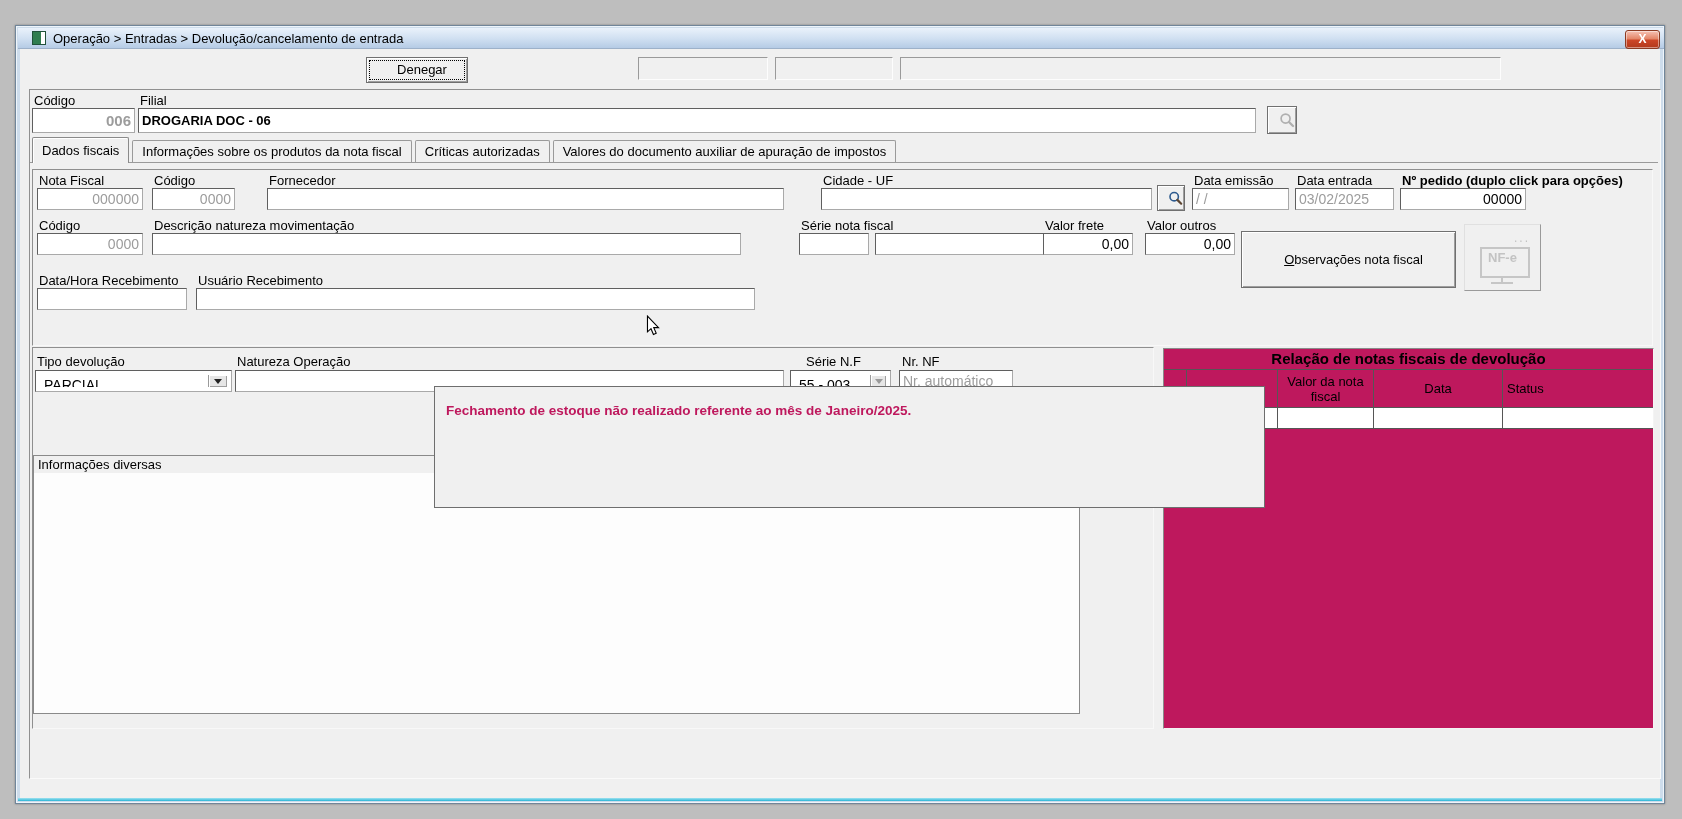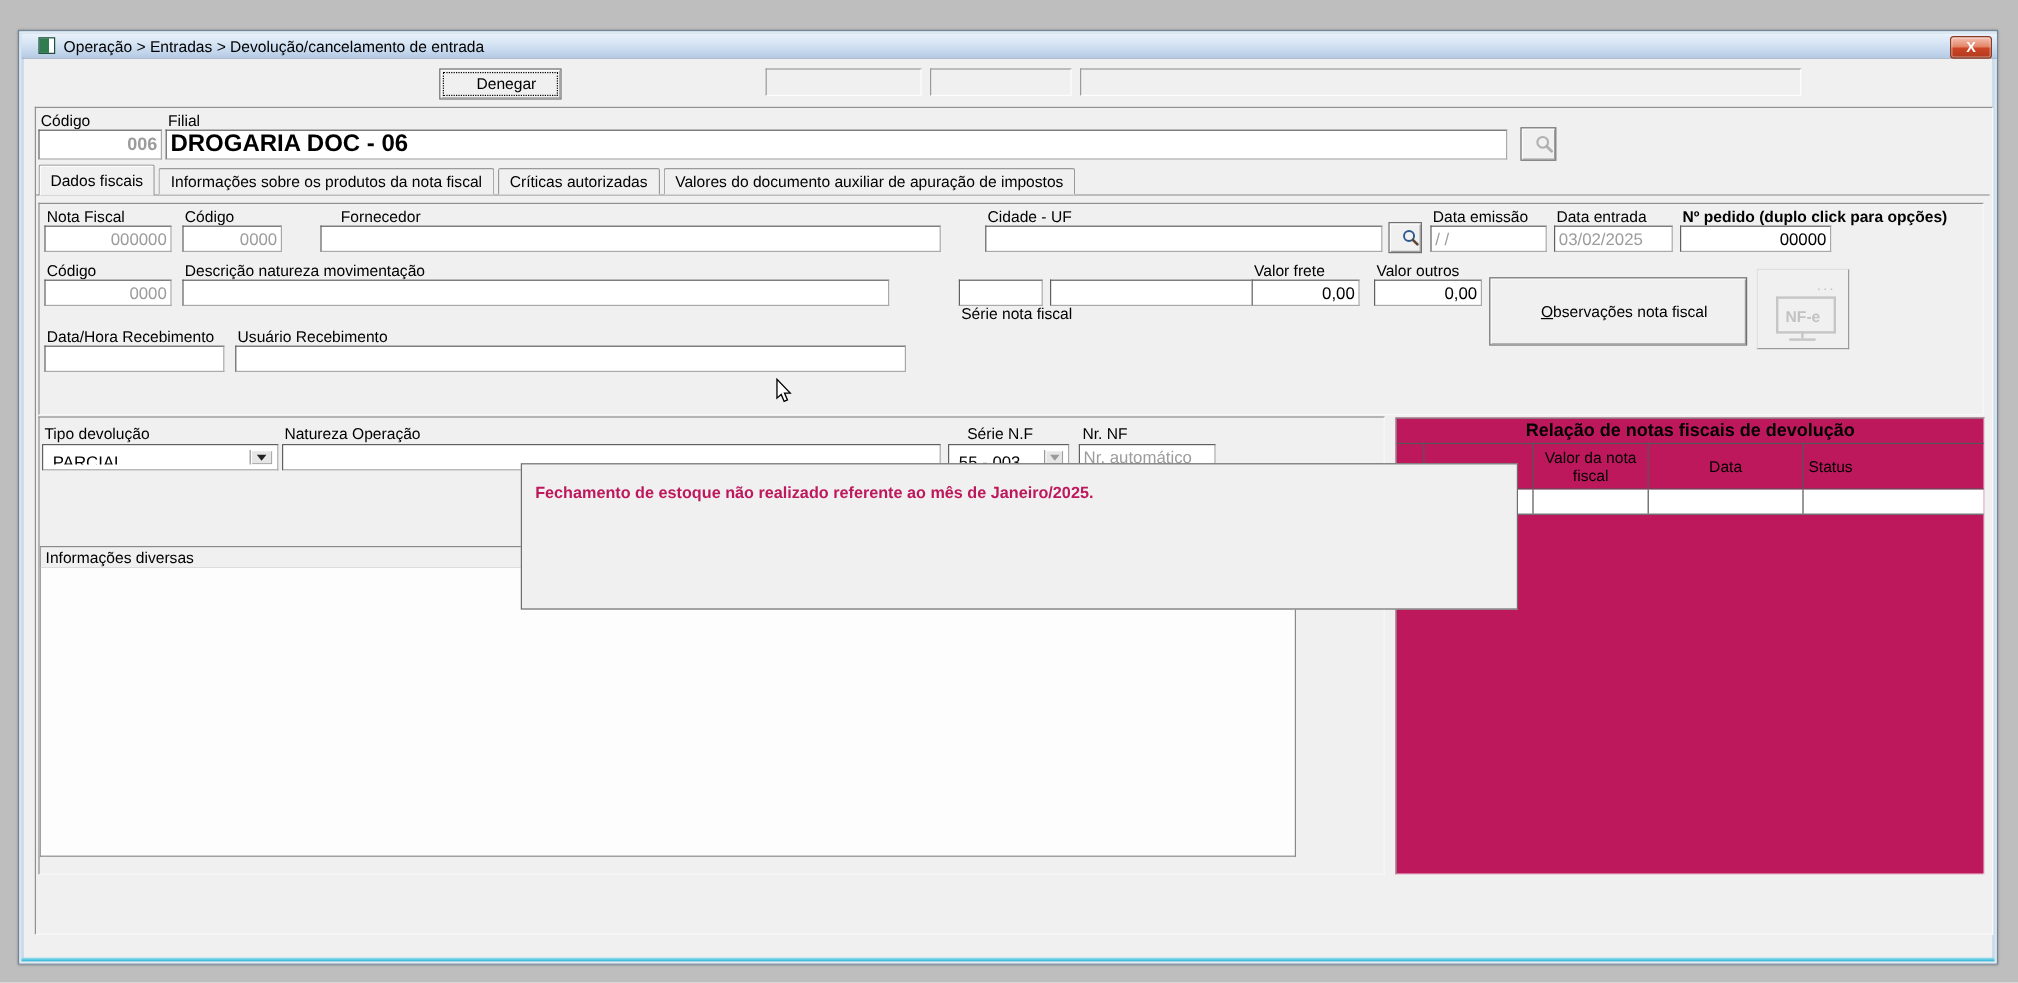--- a/index.html
+++ b/index.html
@@ -66,21 +66,21 @@
   .msg{left:433px;top:385px;width:831px;height:122px;background:#f0f0f0;border:1px solid #6e6e6e;
           z-index:40;padding:15px 11px;color:#be185d;font-weight:bold;font-size:13.5px;line-height:17.5px;}
   
   .strip{left:32px;top:454px;width:1047px;height:19px;background:#f0f0f0;border:1px solid #8a8a8a;
           font-size:13px;line-height:17px;padding-left:4px;}
   .memo{left:32px;top:472px;width:1047px;height:241px;background:#fdfdfd;border:1px solid #8a8a8a;border-top:none;}
   
   .nfe{background:#f0f0f0;border:1px solid;border-color:#e0e0e0 #9a9a9a #9a9a9a #e0e0e0;}
   .nfe .dots{position:absolute;right:10px;top:6px;color:#c2c2c2;font-size:12px;letter-spacing:2px;}
   .nfe .mon{position:absolute;left:15px;top:22px;width:46px;height:27px;border:2px solid #c6c6c6;
-          display:flex;align-items:center;justify-content:center;color:#c3c3c3;font-weight:bold;font-size:13px;}
+          display:flex;align-items:flex-start;justify-content:center;color:#c3c3c3;font-weight:bold;font-size:13px;}
   .nfe .leg{position:absolute;left:36px;top:51px;width:2px;height:6px;background:#c6c6c6;}
   .nfe .base{position:absolute;left:26px;top:57px;width:22px;height:2px;background:#c6c6c6;}
   .lupabtn{display:flex;align-items:center;justify-content:center;}
 </style>
 </head>
 <body>
 
 <div class="screen">
   <div class="abs window">
 
@@ -96,63 +96,63 @@
     </div>
     <div class="abs sunkpanel" style="left:622px;top:31px;width:130px;"></div>
     <div class="abs sunkpanel" style="left:759px;top:31px;width:118px;"></div>
     <div class="abs sunkpanel" style="left:884px;top:31px;width:601px;"></div>
 
     <div class="abs main-panel" style="left:13px;top:63px;"></div>
 
     <div class="lbl" style="left:18px;top:67px;">Código</div>
     <div class="fld right gray bold" style="left:16px;top:82px;width:103px;height:25px;font-size:15px;line-height:23px;">006</div>
     <div class="lbl" style="left:124px;top:67px;">Filial</div>
-    <div class="fld bold" style="left:122px;top:82px;width:1118px;height:25px;font-size:20px;line-height:23px;">DROGARIA DOC - 06</div>
+    <div class="fld bold" style="left:122px;top:82px;width:1118px;height:25px;font-size:13px;line-height:23px;">DROGARIA DOC - 06</div>
     <div class="abs btn3d lupabtn" style="left:1251px;top:80px;width:30px;height:28px;">
       <svg width="17" height="17" viewBox="0 0 16 16">
         <circle cx="6.2" cy="6.2" r="4.2" fill="none" stroke="#b0b0b0" stroke-width="1.6"></circle>
         <line x1="9.4" y1="9.4" x2="13.2" y2="13.2" stroke="#b0b0b0" stroke-width="2.2" stroke-linecap="round"></line>
       </svg>
     </div>
 
     <div class="abs tabs" style="left:14px;top:112px;">
       <div class="tab active">Dados fiscais</div>
       <div class="tab">Informações sobre os produtos da nota fiscal</div>
       <div class="tab">Críticas autorizadas</div>
       <div class="tab">Valores do documento auxiliar de apuração de impostos</div>
     </div>
 
     <div class="abs fieldset" style="left:16px;top:143px;width:1621px;height:177px;"></div>
 
     <div class="lbl" style="left:23px;top:147px;">Nota Fiscal</div>
     <div class="fld right gray" style="left:21px;top:162px;width:106px;">000000</div>
     <div class="lbl" style="left:138px;top:147px;">Código</div>
     <div class="fld right gray" style="left:136px;top:162px;width:83px;">0000</div>
-    <div class="lbl" style="left:253px;top:147px;margin-left:15px;">Fornecedor</div>
+    <div class="lbl" style="left:253px;top:147px;">Fornecedor</div>
     <div class="fld" style="left:251px;top:162px;width:517px;"></div>
     <div class="lbl" style="left:807px;top:147px;">Cidade - UF</div>
     <div class="fld" style="left:805px;top:162px;width:331px;"></div>
     <div class="abs btn3d lupabtn" style="left:1141px;top:159px;width:28px;height:26px;">
       <svg width="17" height="17" viewBox="0 0 16 16">
         <circle cx="6.2" cy="6.2" r="4.2" fill="none" stroke="#2d5a8e" stroke-width="1.6"></circle>
         <line x1="9.4" y1="9.4" x2="13.2" y2="13.2" stroke="#5d4633" stroke-width="2.2" stroke-linecap="round"></line>
       </svg>
     </div>
     <div class="lbl" style="left:1178px;top:147px;">Data emissão</div>
     <div class="fld gray" style="left:1176px;top:162px;width:97px;">/ /</div>
     <div class="lbl" style="left:1281px;top:147px;">Data entrada</div>
     <div class="fld gray" style="left:1279px;top:162px;width:99px;">03/02/2025</div>
     <div class="lbl bold" style="left:1386px;top:147px;">Nº pedido (duplo click para opções)</div>
     <div class="fld right" style="left:1384px;top:162px;width:126px;">00000</div>
 
     <div class="lbl" style="left:23px;top:192px;">Código</div>
     <div class="fld right gray" style="left:21px;top:207px;width:106px;">0000</div>
     <div class="lbl" style="left:138px;top:192px;">Descrição natureza movimentação</div>
     <div class="fld" style="left:136px;top:207px;width:589px;"></div>
-    <div class="lbl" style="left:785px;top:192px;margin-top:36px;">Série nota fiscal</div>
+    <div class="lbl" style="left:785px;top:192px;">Série nota fiscal</div>
     <div class="fld" style="left:783px;top:207px;width:70px;"></div>
     <div class="fld" style="left:859px;top:207px;width:176px;"></div>
     <div class="lbl" style="left:1029px;top:192px;">Valor frete</div>
     <div class="fld right" style="left:1027px;top:207px;width:90px;">0,00</div>
     <div class="lbl" style="left:1131px;top:192px;">Valor outros</div>
     <div class="fld right" style="left:1129px;top:207px;width:90px;">0,00</div>
 
     <div class="lbl" style="left:23px;top:247px;">Data/Hora Recebimento</div>
     <div class="fld" style="left:21px;top:262px;width:150px;"></div>
     <div class="lbl" style="left:182px;top:247px;">Usuário Recebimento</div>

